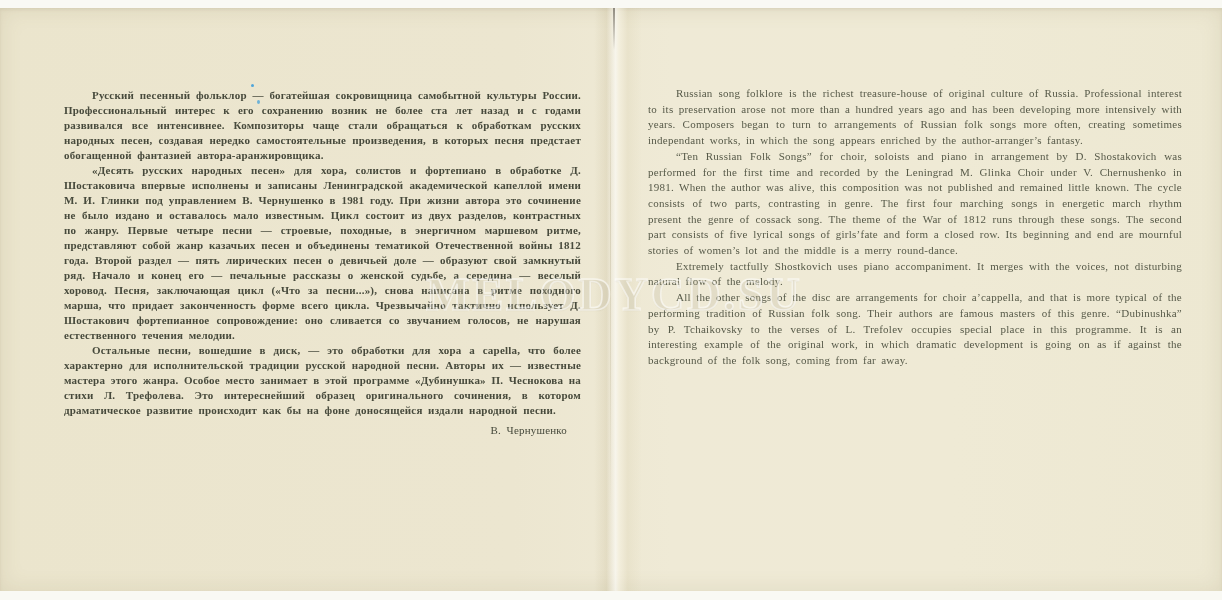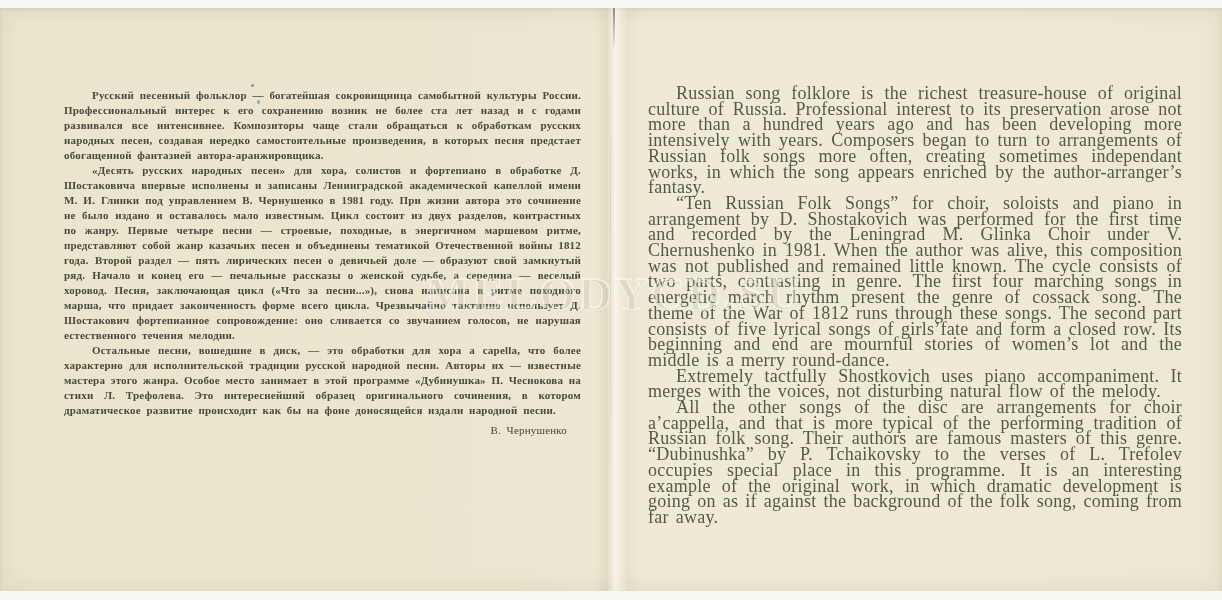--- a/index.html
+++ b/index.html
@@ -38,21 +38,21 @@
   .page p { margin:0; text-indent:28px; }
   .page-left {
     left:64px; top:80px; width:517px;
     color:#474a3c; font-weight:bold;
     font-size:11px; line-height:15px;
     letter-spacing:.2px; word-spacing:2.6px;
   }
   .page-right {
     left:648px; top:78px; width:534px;
     color:#565948; font-weight:normal;
-    font-size:18px; line-height:15.7px;
+    font-size:11px; line-height:15.7px;
     letter-spacing:.25px; word-spacing:2.2px;
   }
   .signature {
     text-align:right; padding-right:14px; margin-top:5px;
     font-weight:normal; text-indent:0;
   }
   
   .watermark {
     position:absolute; left:426px; top:260px;
     font-family:Liberation Serif, serif;

